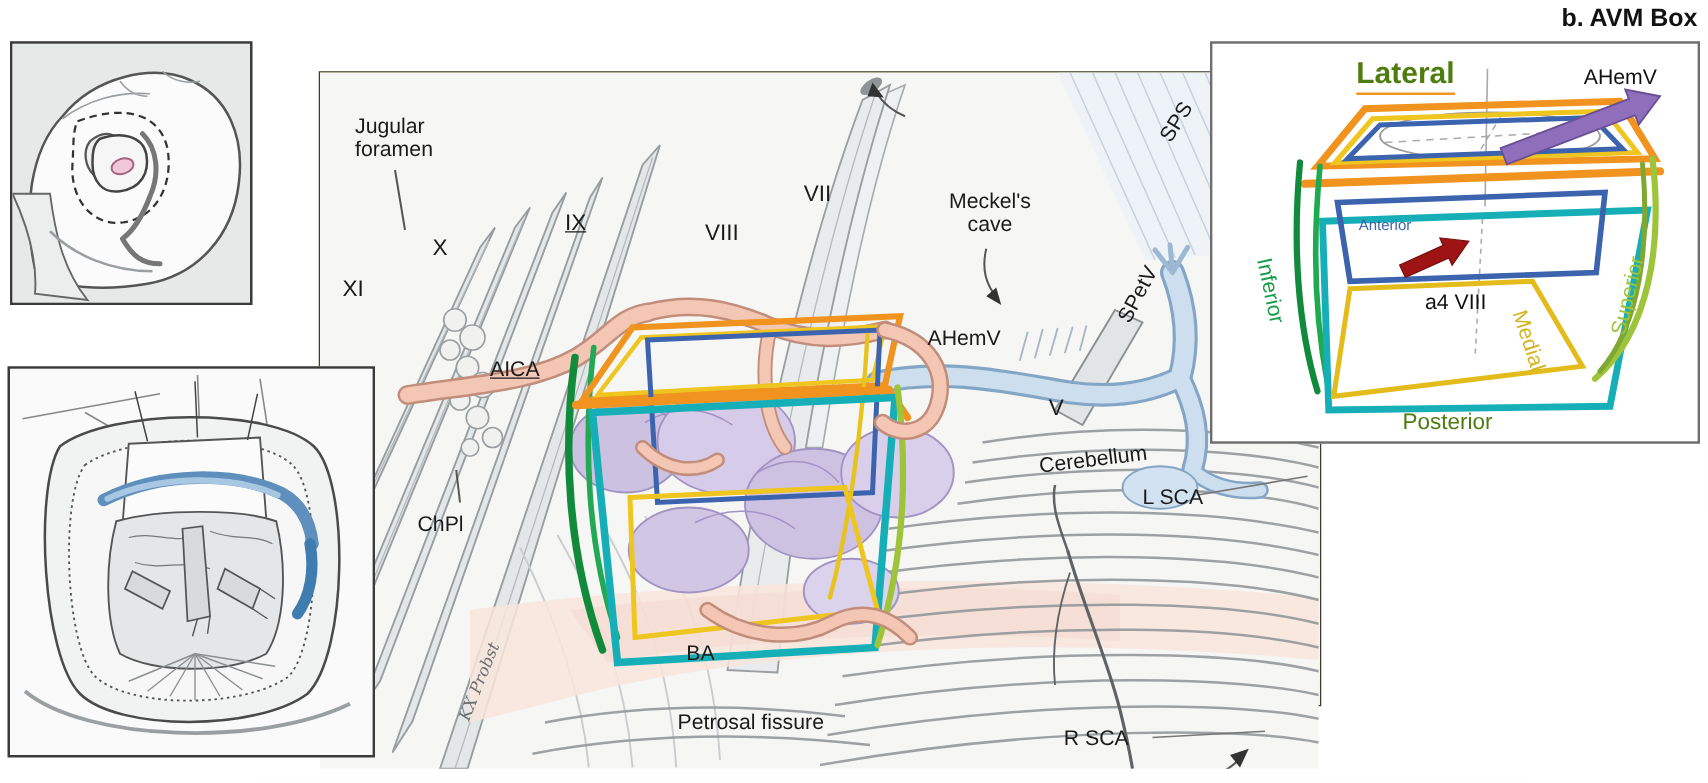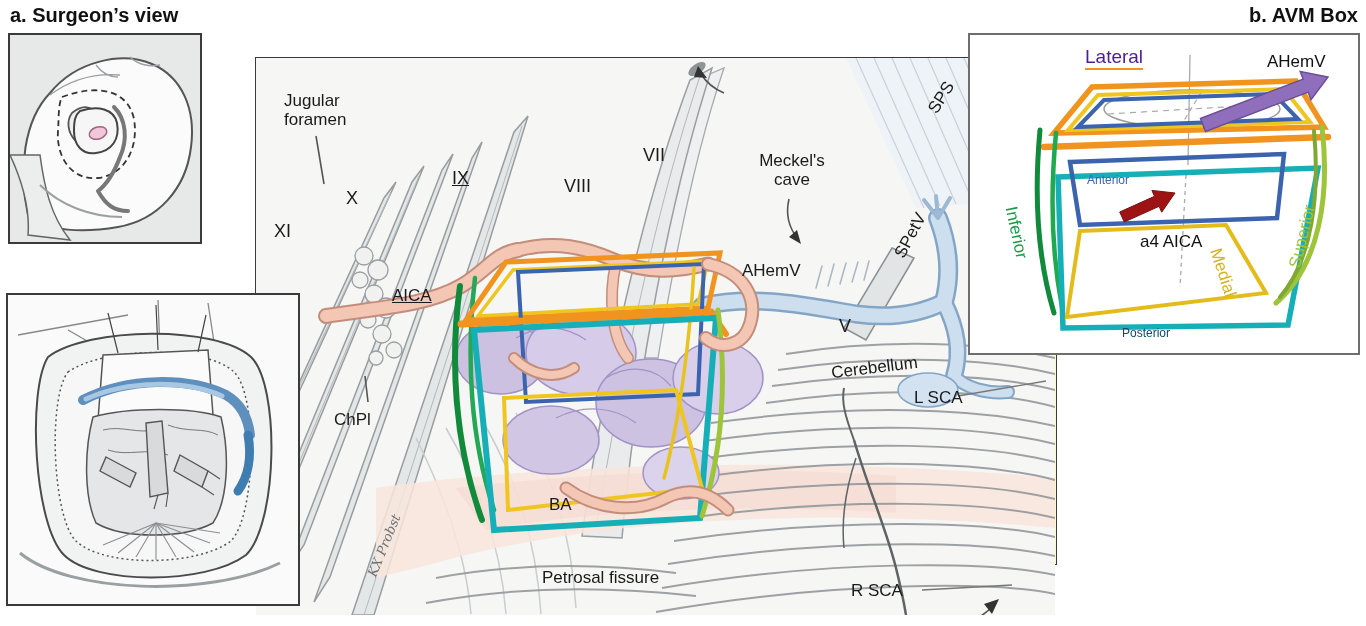--- a/index.html
+++ b/index.html
@@ -14,35 +14,34 @@
   #insetCrani{left:6px;top:293px;width:294px;height:313px;border:2px solid #3a3a3a;}
   #panelB{left:968px;top:33px;width:392px;height:322px;border:2px solid #6e6e6e;background:#fff;}
   svg{display:block;}
   .lbl{position:absolute;font-size:17px;line-height:1.12;color:#1a1a1a;white-space:pre-line;}
   .rn{font-size:18px;}
   .ctr{transform:translateX(-50%);text-align:center;}
   .rot{transform-origin:center center;}
   .sig{position:absolute;font-family:"DejaVu Serif",serif;font-style:italic;font-size:13px;color:#6b6f72;
        transform:rotate(-68deg);}
   
-  .lbLateral{color:#4c1d95;font-weight:normal;font-size:19px;border-bottom:2.5px solid #F0941F;padding-bottom:1px;}
+  .lbLateral{color:#4d7c0f;font-weight:bold;font-size:24px;border-bottom:2.5px solid #F0941F;padding-bottom:1px;}
   .lbAHemV{color:#111;font-size:17px;}
   .lbAnterior{color:#3C64AE;font-size:12px;}
   .lbInferior{color:#169C46;font-size:17px;transform:rotate(78deg);transform-origin:center;}
   .lbA4{color:#111;font-size:17px;}
   .lbMedial{color:#D4B31E;font-size:17px;transform:rotate(72deg);transform-origin:center;}
   .lbSuperior{color:#9DC43A;font-size:17px;transform:rotate(-76deg);transform-origin:center;}
-  .lbPosterior{color:#0c4a6e;font-size:12px;}
+  .lbPosterior{color:#4d7c0f;font-size:18px;}
 </style>
 </head>
 <body>
 
 <div class="stage">
 
-  <div id="titleA" class="panel-title">a. Surgeon’s view</div>
   <div id="titleB" class="panel-title">b. AVM Box</div>
 
   <div id="mainPanel" class="frame">
     <svg width="799" height="557" viewBox="0 0 799 557">
       <rect x="0" y="0" width="799" height="557" fill="#f6f6f5"></rect>
 
       <g stroke="#c6cfd8" stroke-width="1.2" opacity="0.95">
         <polygon points="590,0 799,0 799,140 660,150" fill="#eef3f8" stroke="none"></polygon>
         <path d="M600,0 L668,150"></path>
           <path d="M618,0 L684,148"></path>
@@ -214,21 +213,21 @@
     <div class="lbl ctr" style="left:536px;top:93px;">Meckel's
 cave</div>
     <div class="lbl rot" style="left:668px;top:30px;transform:rotate(-58deg);">SPS</div>
     <div class="lbl rot" style="left:630px;top:168px;transform:rotate(-62deg);">SPetV</div>
     <div class="lbl" style="left:486px;top:203px;">AHemV</div>
     <div class="lbl rn" style="left:583px;top:258px;">V</div>
     <div class="lbl" style="left:136px;top:228px;text-decoration:underline;">AICA</div>
     <div class="lbl" style="left:78px;top:352px;">ChPl</div>
     <div class="lbl rot" style="left:575px;top:300px;transform:rotate(-7deg);">Cerebellum</div>
     <div class="lbl" style="left:658px;top:330px;">L SCA</div>
-    <div class="lbl" style="left:293px;top:437px;">BA</div>
+    <div class="lbl" style="left:293px;top:455px;">BA</div>
     <div class="lbl" style="left:286px;top:510px;text-align:right;">Petrosal fissure</div>
     <div class="lbl" style="left:595px;top:523px;">R SCA</div>
     <div class="sig" style="left:95px;top:480px;">KX Probst</div>
   </div>
 
   <div id="insetHead" class="frame">
     <svg width="190" height="207" viewBox="0 0 190 207">
       <rect width="190" height="207" fill="#ffffff"></rect>
       <rect width="190" height="207" fill="#c9cbcc" opacity="0.45"></rect>
       <path d="M18,180 C8,135 14,85 40,58 C66,26 112,16 142,29 C172,42 186,74 181,112 C176,154 148,185 108,192 C78,197 34,198 18,180 Z" fill="#fbfbfb" stroke="#555" stroke-width="2"></path>
@@ -302,19 +301,19 @@
         <path d="M352,92 C360,160 350,230 306,268" stroke="#9DC43A" stroke-width="5"></path>
         <path d="M344,96 C350,160 342,225 310,262" stroke="#7FA832" stroke-width="4"></path>
       </g>
       <polygon points="230.5,83.5 333.1,44.1 330.2,36.6 358,42 341,64.6 338.1,57.1 235.5,96.5" fill="#8F6FBC" stroke="#6A4F96" stroke-width="1.5"></polygon>
       <polygon points="149.7,177 184.5,161.3 181.9,155.4 205,158 191.7,177.2 189.1,171.3 154.3,187" fill="#9E1414" stroke="#7A0F0F" stroke-width="1"></polygon>
     </svg>
     <div class="lbl lbLateral" style="left:115px;top:11px;">Lateral</div>
     <div class="lbl lbAHemV" style="left:297px;top:17px;">AHemV</div>
     <div class="lbl lbAnterior" style="left:117px;top:139px;">Anterior</div>
     <div class="lbl lbInferior" style="left:20px;top:188px;">Inferior</div>
-    <div class="lbl lbA4" style="left:170px;top:197px;">a4 AICA</div>
+    <div class="lbl lbA4" style="left:170px;top:197px;">a4 VIII</div>
     <div class="lbl lbMedial" style="left:228px;top:228px;">Medial</div>
     <div class="lbl lbSuperior" style="left:300px;top:192px;">Superior</div>
     <div class="lbl lbPosterior" style="left:152px;top:292px;">Posterior</div>
   </div>
 
 </div>
 
 </body></html>

